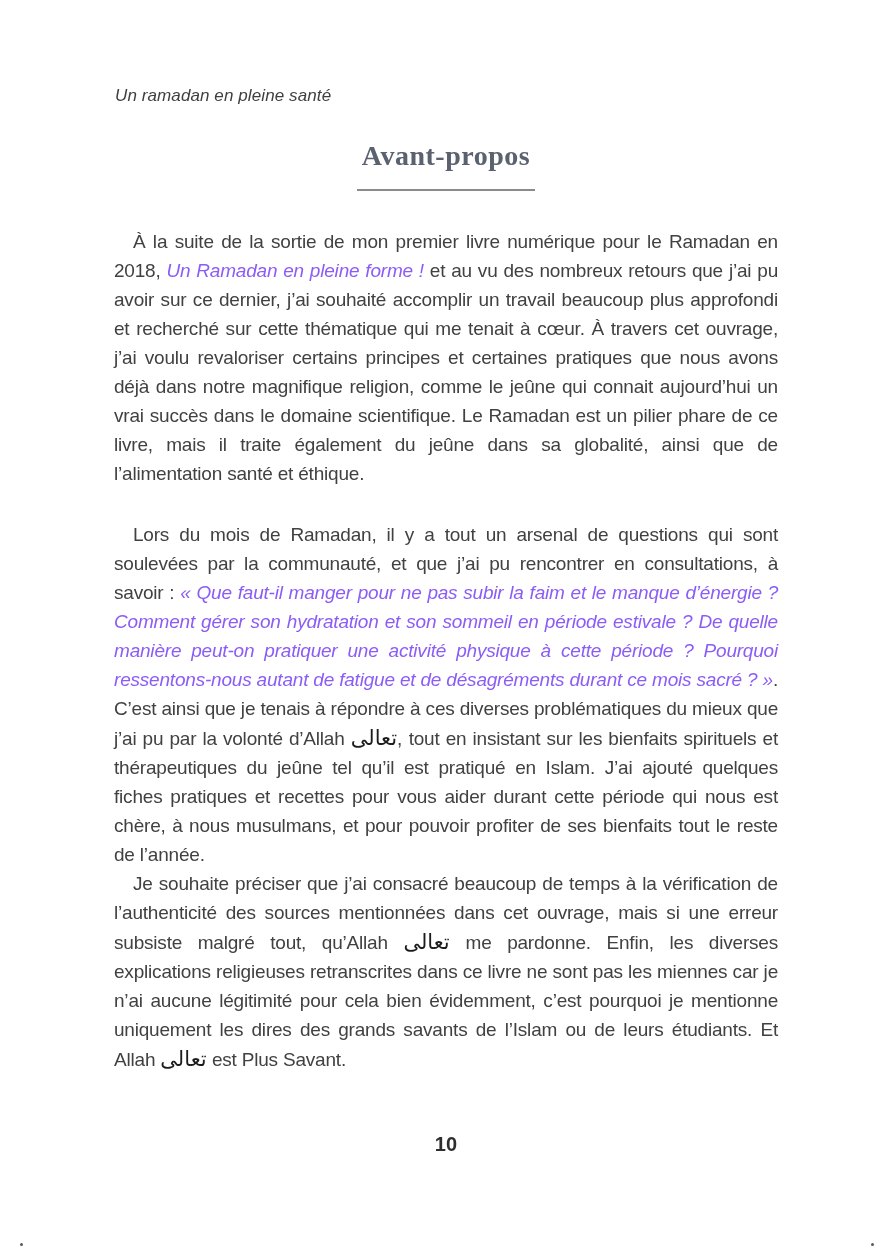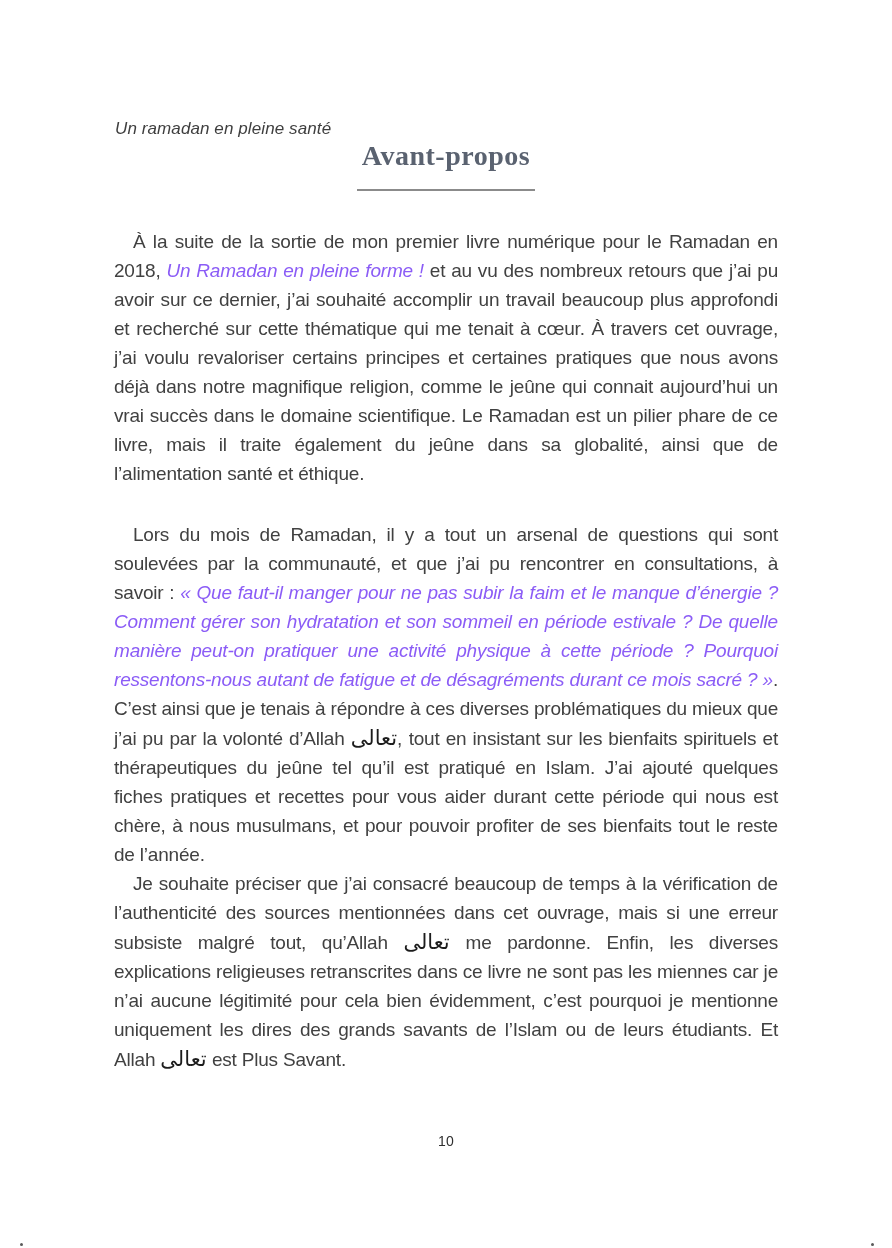--- a/index.html
+++ b/index.html
@@ -16,21 +16,20 @@
     font-family: "Liberation Sans", sans-serif;
   }
   .running-header {
     position: absolute;
     top: 86px;
     left: 115px;
     font-size: 17px;
     font-style: italic;
     color: #3f3f3f;
     letter-spacing: 0.1px;
-    margin-top: 33px;
   }
   .title-block {
     position: absolute;
     top: 140px;
     left: 0;
     width: 892px;
     text-align: center;
   }
   .chapter-title {
     font-family: Liberation Serif, serif;
@@ -78,23 +77,24 @@
     font-style: normal;
     font-size: 21px;
     line-height: 29px;
   }
   .page-number {
     position: absolute;
     top: 1133px;
     left: 0;
     width: 892px;
     text-align: center;
-    font-size: 14px;
+    font-size: 20px;
     color: #2e2e2e;
     letter-spacing: 0.2px;
+    font-weight: bold;
   }
   .corner-dot {
     position: absolute;
     width: 3px;
     height: 3px;
     background: #5a5a5a;
     border-radius: 50%;
   }
   .corner-dot.left  { left: 20px;  top: 1243px; }
   .corner-dot.right { left: 871px; top: 1243px; }

